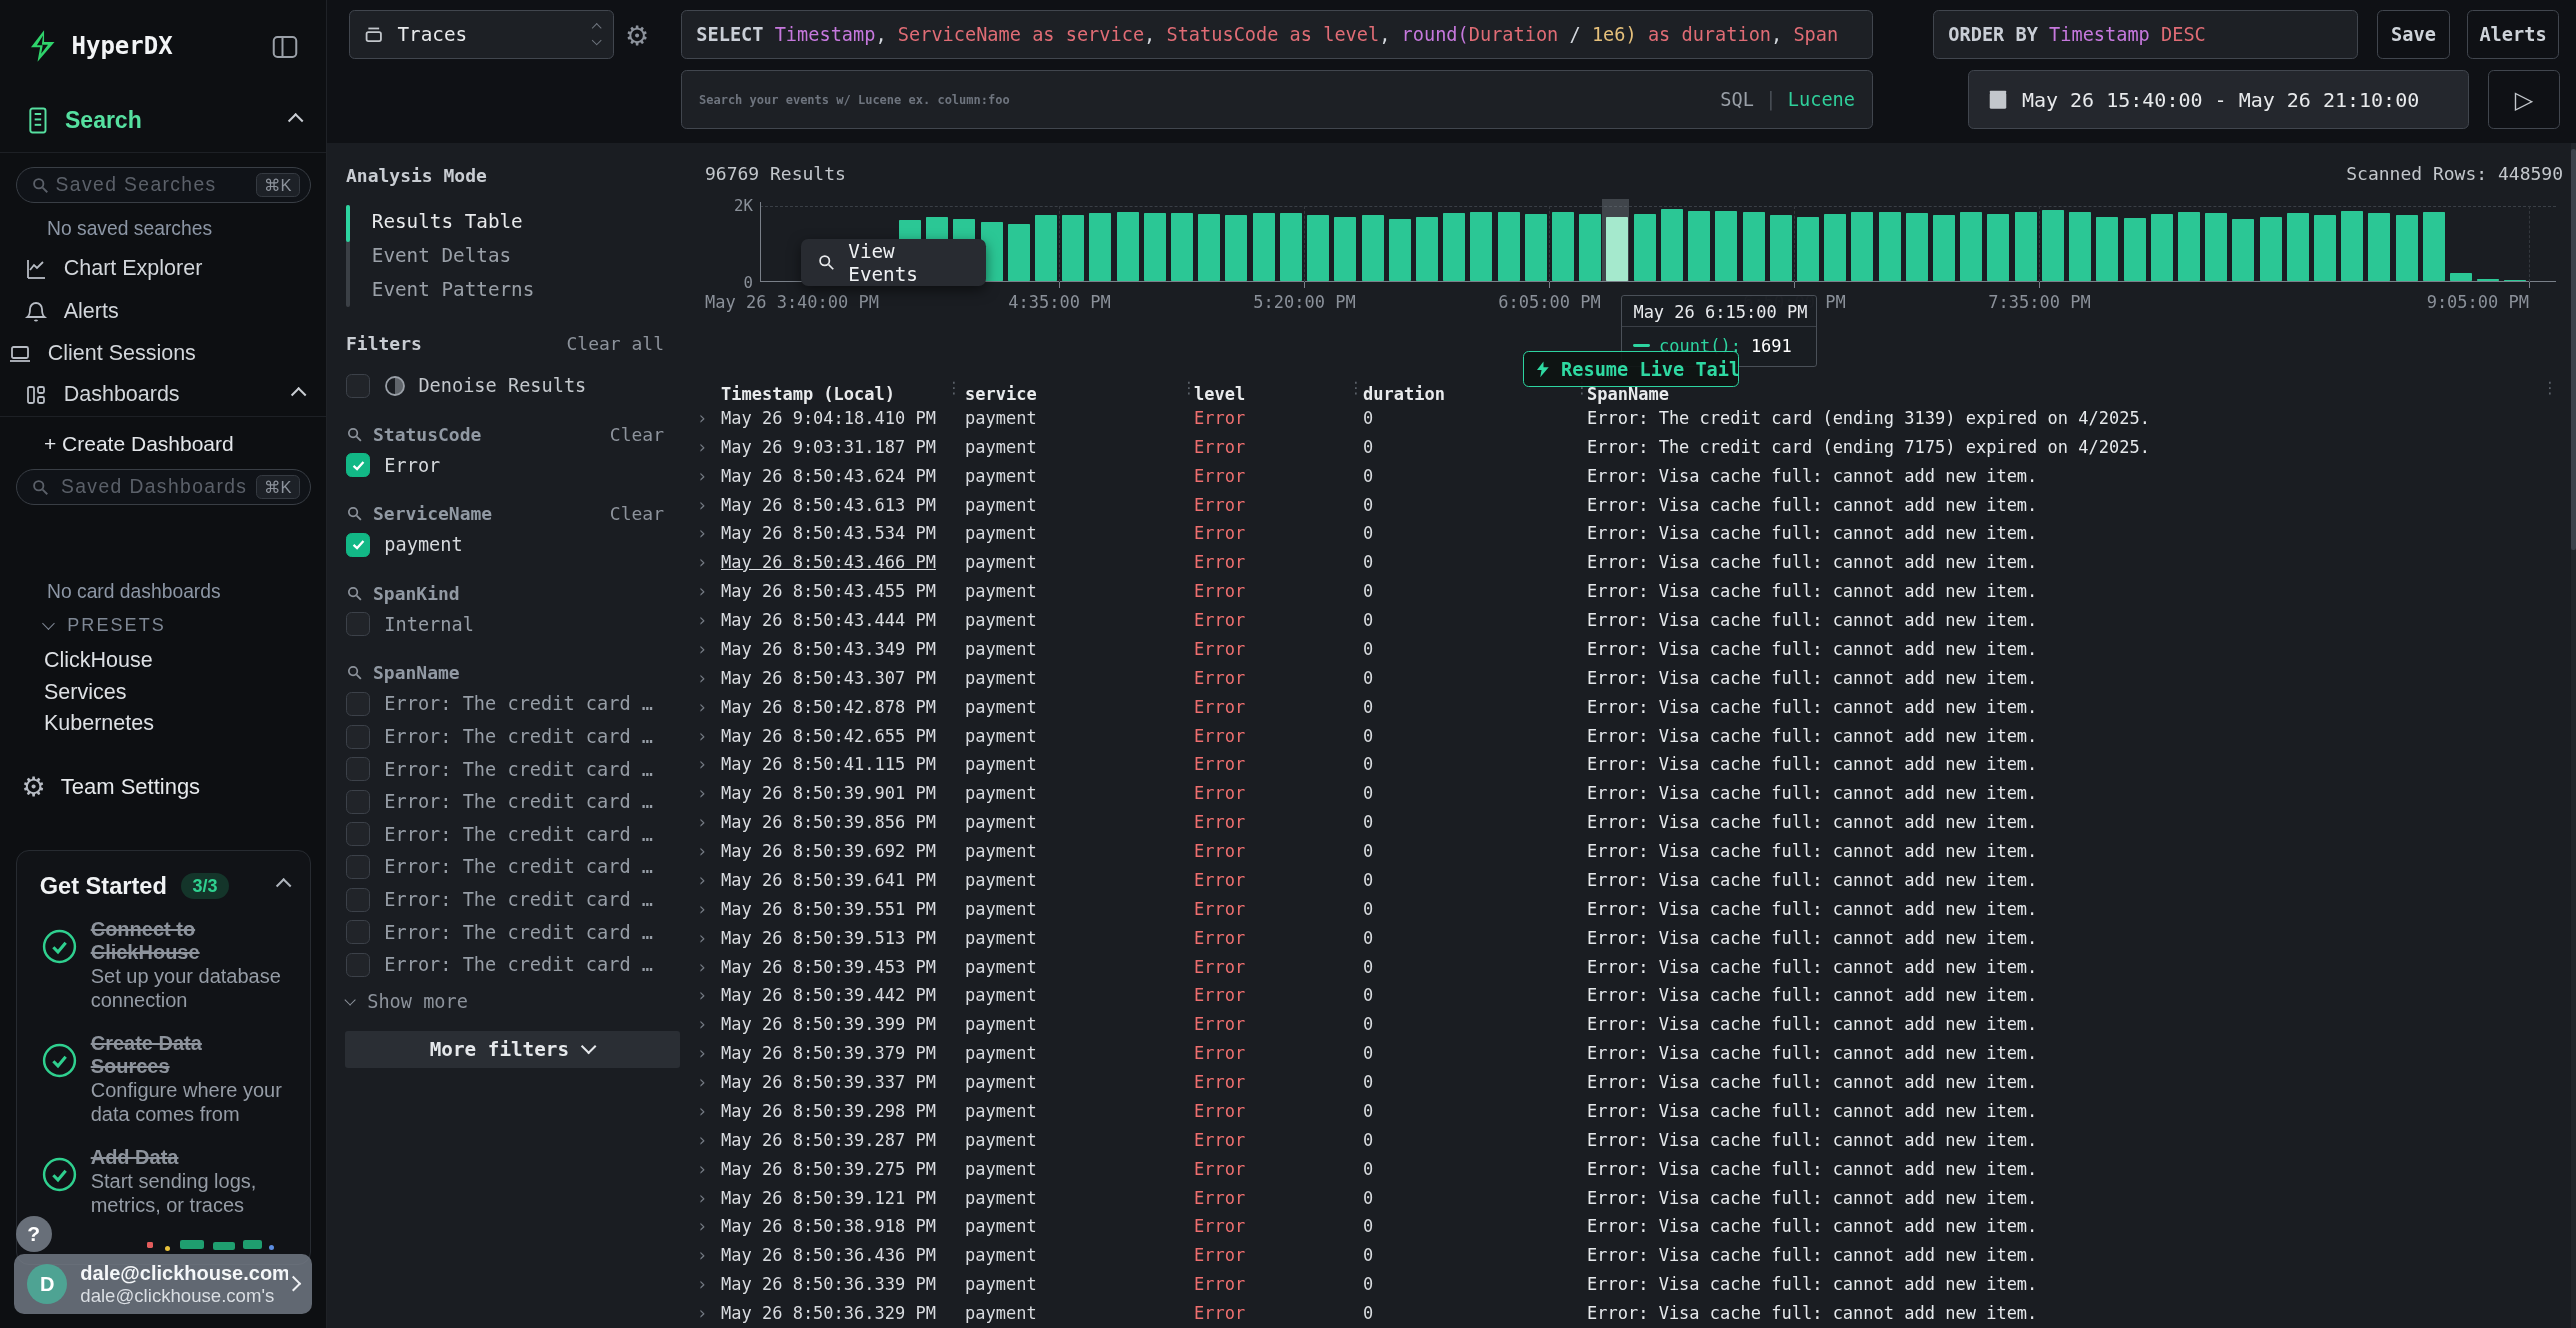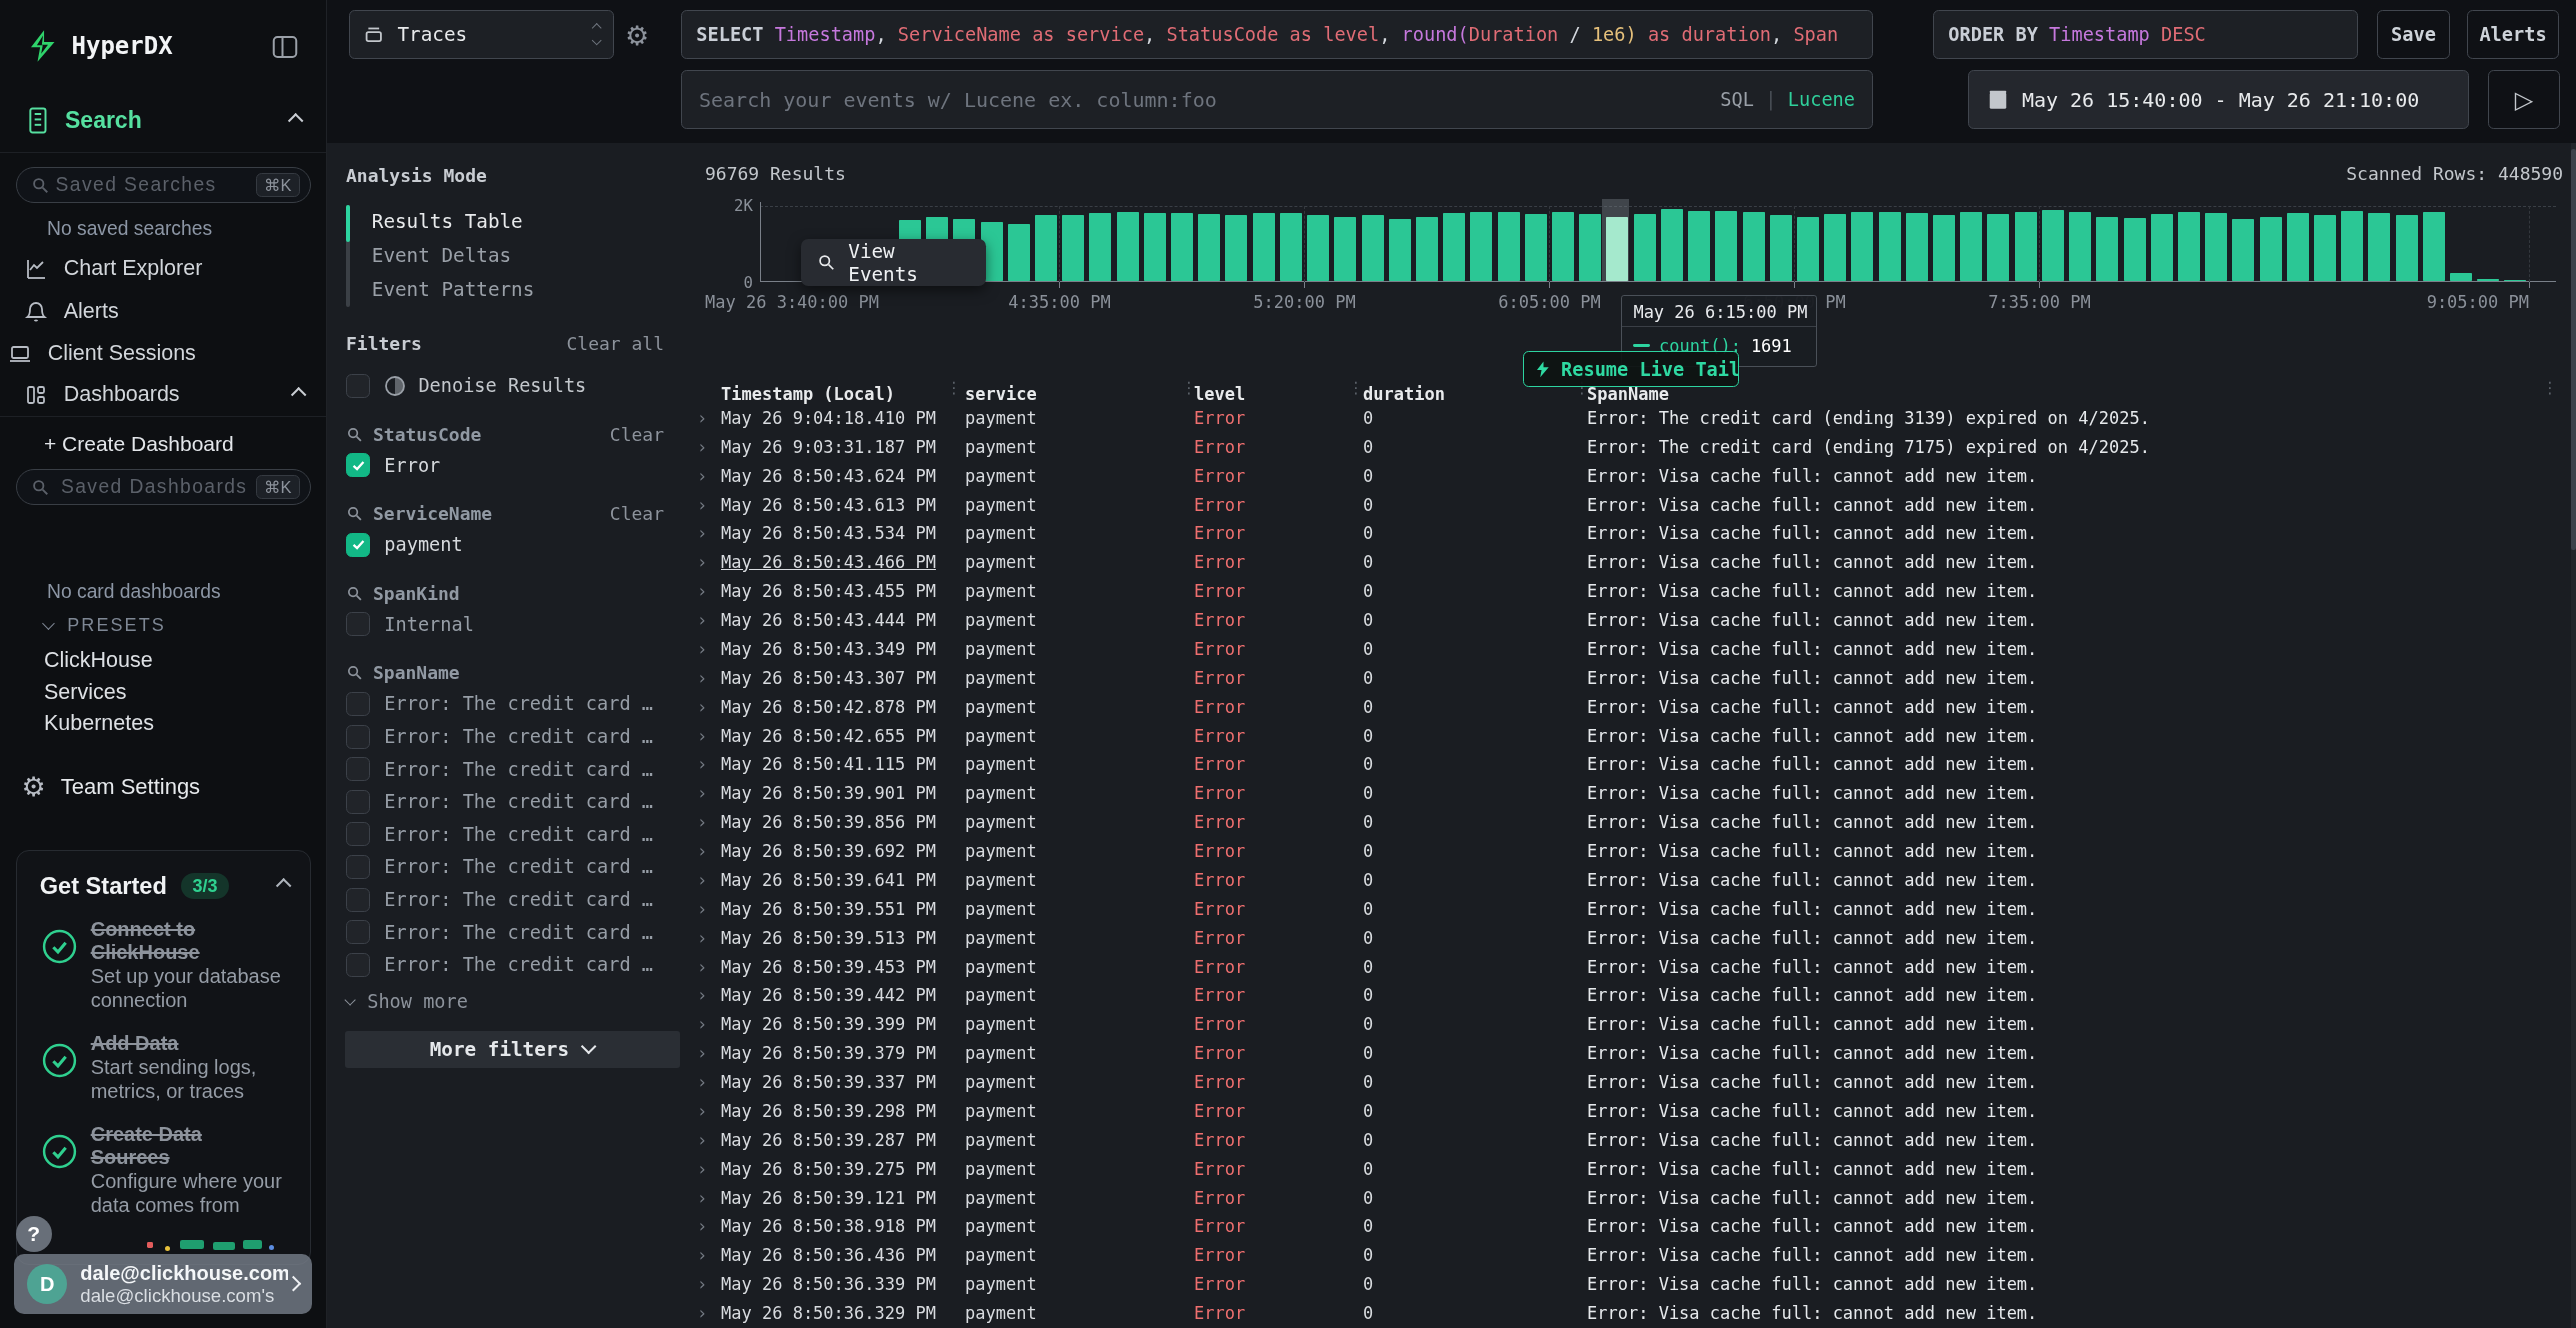--- a/index.html
+++ b/index.html
@@ -78,21 +78,21 @@
   </div>
 
   <div class="abs box flex" style="left:1933px;top:10px;width:425px;height:49px;padding:0 14.3px;overflow:hidden;white-space:nowrap;">
     <span id="orderby-tokens" class="mono" style="font-size:18.6px;"><span class="tok-kw">ORDER BY </span><span class="tok-purple">Timestamp</span><span class="tok-salmon"> DESC</span></span>
   </div>
 
   <button class="abs topbtn mono" style="left:2377px;top:10px;width:73px;height:49px;">Save</button>
   <button class="abs topbtn mono" style="left:2467px;top:10px;width:92px;height:49px;">Alerts</button>
 
   <div class="abs box flex" style="left:681px;top:70px;width:1192px;height:59px;padding:0 17px;">
-    <span class="mono" style="font-size:20px;color:#6e747e;">Search your events w/ Lucene ex. column:foo</span>
+    <span class="mono" style="font-size:12px;color:#6e747e;font-weight:bold;">Search your events w/ Lucene ex. column:foo</span>
     <span class="mono flex" style="margin-left:auto;font-size:18.6px;gap:11.4px;">
       <span style="color:#9aa0a8;">SQL</span>
       <span style="color:#4a4f57;">|</span>
       <span style="color:#2fd09b;">Lucene</span>
     </span>
   </div>
 
   <div class="abs flex" style="left:1968px;top:70px;width:501px;height:59px;background:#24272d;border:1.4px solid #41464e;border-radius:5.7px;box-sizing:border-box;padding:0 18.6px;">
     <span>
       <svg width="20" height="21.5" viewBox="0 0 24 26" fill="#c3c7cc">
@@ -245,34 +245,34 @@
             </span>
           </div>
           <div style="display: flex; margin-bottom: 20px;">
             <span style="flex: 0 0 auto; margin-top: 10px;">
               <svg width="37" height="37" viewBox="0 0 24 24" fill="none" stroke="#2fd08f" stroke-width="1.6">
                 <circle cx="12" cy="12" r="10"></circle>
                 <polyline points="8 12.5 11 15.5 16 9.5" stroke-width="2"></polyline>
               </svg>
             </span>
             <span style="margin-left: 13px; width: 195px;">
-              <span class="sans" style="display: block; font-size: 20px; font-weight: bold; color: rgb(141, 147, 156); text-decoration: line-through;">Add Data</span>
-              <span class="sans" style="display: block; font-size: 20px; color: rgb(149, 156, 166); line-height: 24px;">Start sending logs, metrics, or traces</span>
+              <span class="sans" style="display: block; font-size: 20px; font-weight: bold; color: rgb(141, 147, 156); text-decoration: line-through;">Create Data Sources</span>
+              <span class="sans" style="display: block; font-size: 20px; color: rgb(149, 156, 166); line-height: 24px;">Configure where your data comes from</span>
             </span>
           </div>
           <div style="display: flex; margin-bottom: 20px;">
             <span style="flex: 0 0 auto; margin-top: 10px;">
               <svg width="37" height="37" viewBox="0 0 24 24" fill="none" stroke="#2fd08f" stroke-width="1.6">
                 <circle cx="12" cy="12" r="10"></circle>
                 <polyline points="8 12.5 11 15.5 16 9.5" stroke-width="2"></polyline>
               </svg>
             </span>
             <span style="margin-left: 13px; width: 195px;">
-              <span class="sans" style="display: block; font-size: 20px; font-weight: bold; color: rgb(141, 147, 156); text-decoration: line-through;">Create Data Sources</span>
-              <span class="sans" style="display: block; font-size: 20px; color: rgb(149, 156, 166); line-height: 24px;">Configure where your data comes from</span>
+              <span class="sans" style="display: block; font-size: 20px; font-weight: bold; color: rgb(141, 147, 156); text-decoration: line-through;">Add Data</span>
+              <span class="sans" style="display: block; font-size: 20px; color: rgb(149, 156, 166); line-height: 24px;">Start sending logs, metrics, or traces</span>
             </span>
           </div>
         </div>
     </div>
 
     <div class="abs flex sans" style="left:15.7px;top:1216px;width:36px;height:36px;border-radius:50%;background:#686f79;color:#ffffff;font-weight:bold;font-size:21px;justify-content:center;">?</div>
 
     <div class="abs" style="left:143px;top:1239px;width:157px;height:15.7px;overflow:hidden;">
       <span style="position:absolute;left:4.3px;top:2.9px;width:5.7px;height:5.7px;background:#e25c5c;border-radius:1.4px;"></span>
       <span style="position:absolute;left:21.5px;top:7.2px;width:5px;height:5px;background:#e8c13c;border-radius:50%;"></span>

